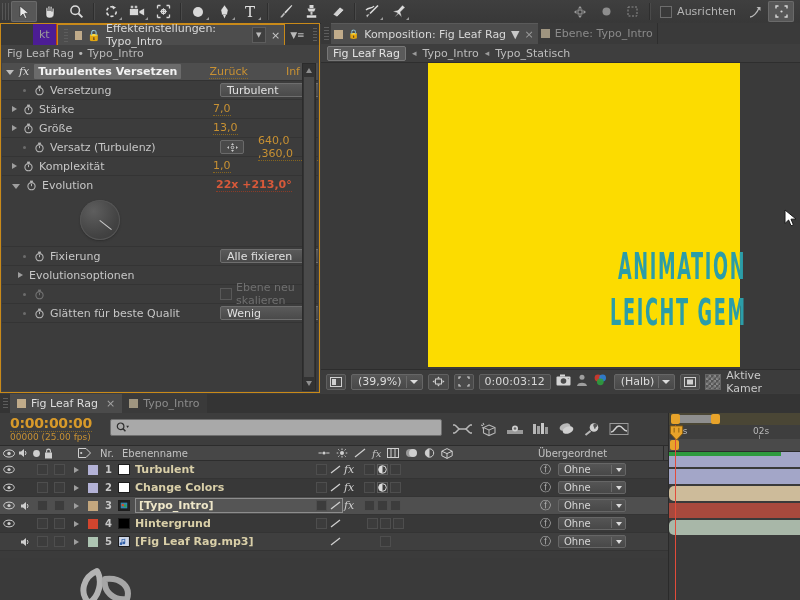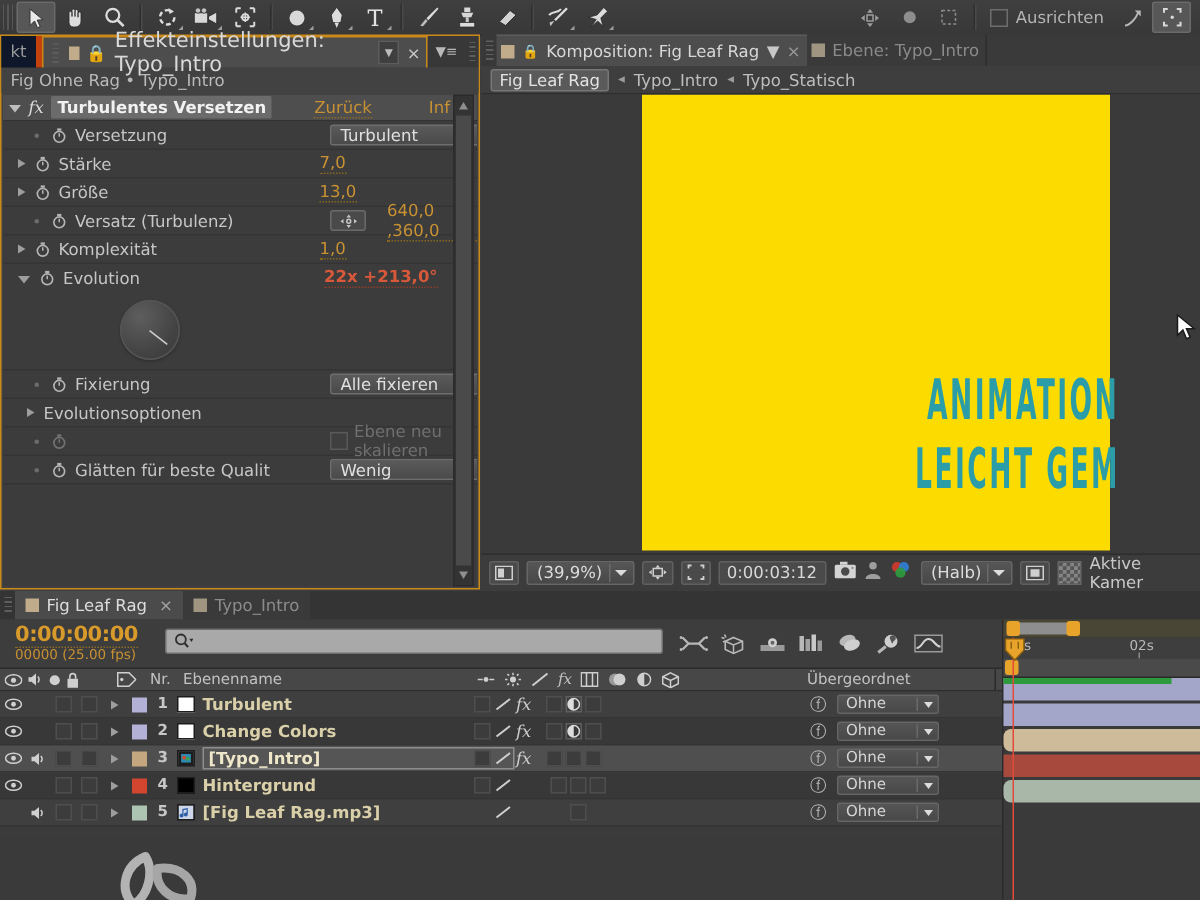--- a/index.html
+++ b/index.html
@@ -27,24 +27,24 @@
   .chk{width:10px;height:10px;background:#3a3a3a;border:1px solid #6d6d6d;}
   .alignlbl{color:#b4b4b4;font-size:11px;}
   .grip{width:5px;margin:4px 2px 4px 3px;
     background:repeating-linear-gradient(180deg,#5d5d5d 0 1px,transparent 1px 3px);}
 
   
   #efx{position:absolute;left:0;top:23px;width:320px;height:370px;background:#424242;
     border:1px solid #c98a19;box-sizing:border-box;}
   #efx .tabrow{display:flex;align-items:stretch;height:21px;background:#383838;}
   #efx .leftstub{display:flex;align-items:center;padding:0 6px;color:#9b9b9b;
-    background:#0f172a;font-size:11px;border-right:4px solid #c2410c;}
+    background:#4c1d95;font-size:11px;border-right:1px solid #c2410c;margin-left:32px;}
   .efxtab{display:flex;align-items:center;gap:5px;height:21px;padding:0 4px 0 3px;
     background:#4d4d4d;box-sizing:border-box;border:1px solid #c98a19;border-bottom:none;}
-  .efxtab .title{color:#d9d9d9;font-size:14px;}
+  .efxtab .title{color:#d9d9d9;font-size:11px;}
   .efxtab .ddbox{width:15px;height:14px;background:#3f3f3f;border:1px solid #5d5d5d;
     display:flex;align-items:center;justify-content:center;color:#bcbcbc;font-size:7px;}
   .menuico{display:flex;align-items:center;gap:2px;padding:0 5px;color:#b9b9b9;font-size:9px;}
   .breadcrumb{height:17px;display:flex;align-items:center;padding:0 6px;
     color:#b9b9b9;font-size:11px;background:#424242;}
 
   .fxbody{position:absolute;left:1px;top:39px;right:1px;bottom:1px;background:#3c3c3c;
     overflow:hidden;}
   .fxhead{display:flex;align-items:center;height:17px;background:#4e4e4e;
     border-bottom:1px solid #323232;padding-left:4px;}
@@ -360,21 +360,21 @@
         <div class="sw" style="width:9px;height:9px;background:#c0ab8a"></div>
         <span class="lockico">🔒</span>
         <span class="title">Effekteinstellungen: Typo_Intro</span>
         <div class="ddbox">▼</div>
         <span class="x">×</span>
       </div>
       <div class="menuico">▼≡</div>
       <div class="grip" style="height:13px;margin-top:4px"></div>
     </div>
 
-    <div class="breadcrumb">Fig Ohne Rag • Typo_Intro</div>
+    <div class="breadcrumb">Fig Leaf Rag • Typo_Intro</div>
 
     <div class="fxbody">
 
       <div class="fxhead">
         <div class="tri open"></div>
         <span class="fxico">fx</span>
         <span class="fxname">Turbulentes Versetzen</span>
         <span class="fxreset">Zurück</span>
         <span class="fxinfo">Inf</span>
       </div>

